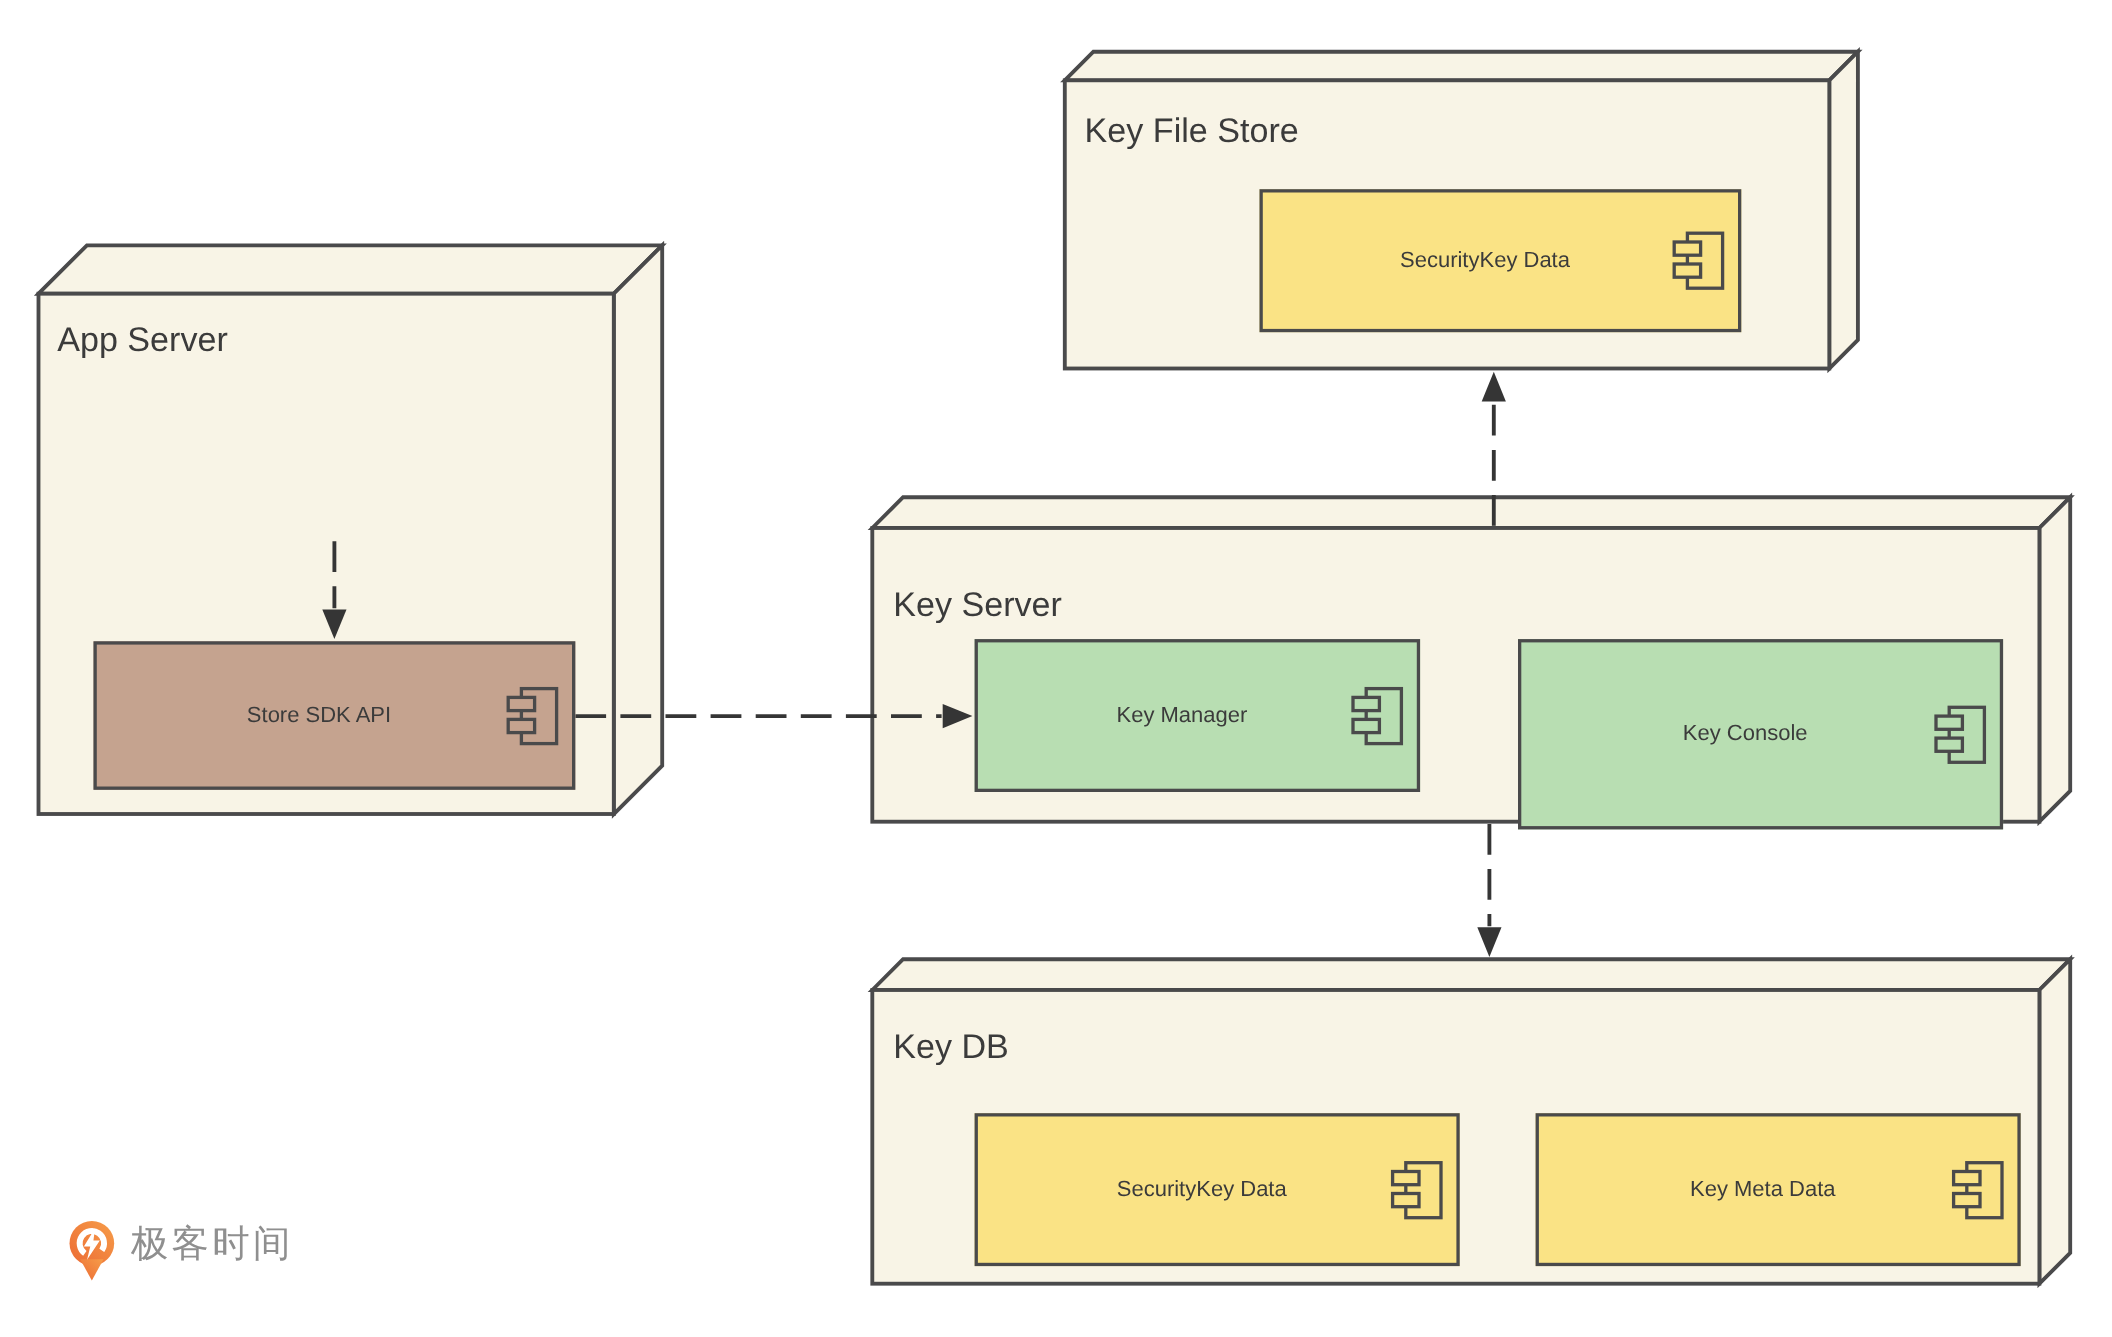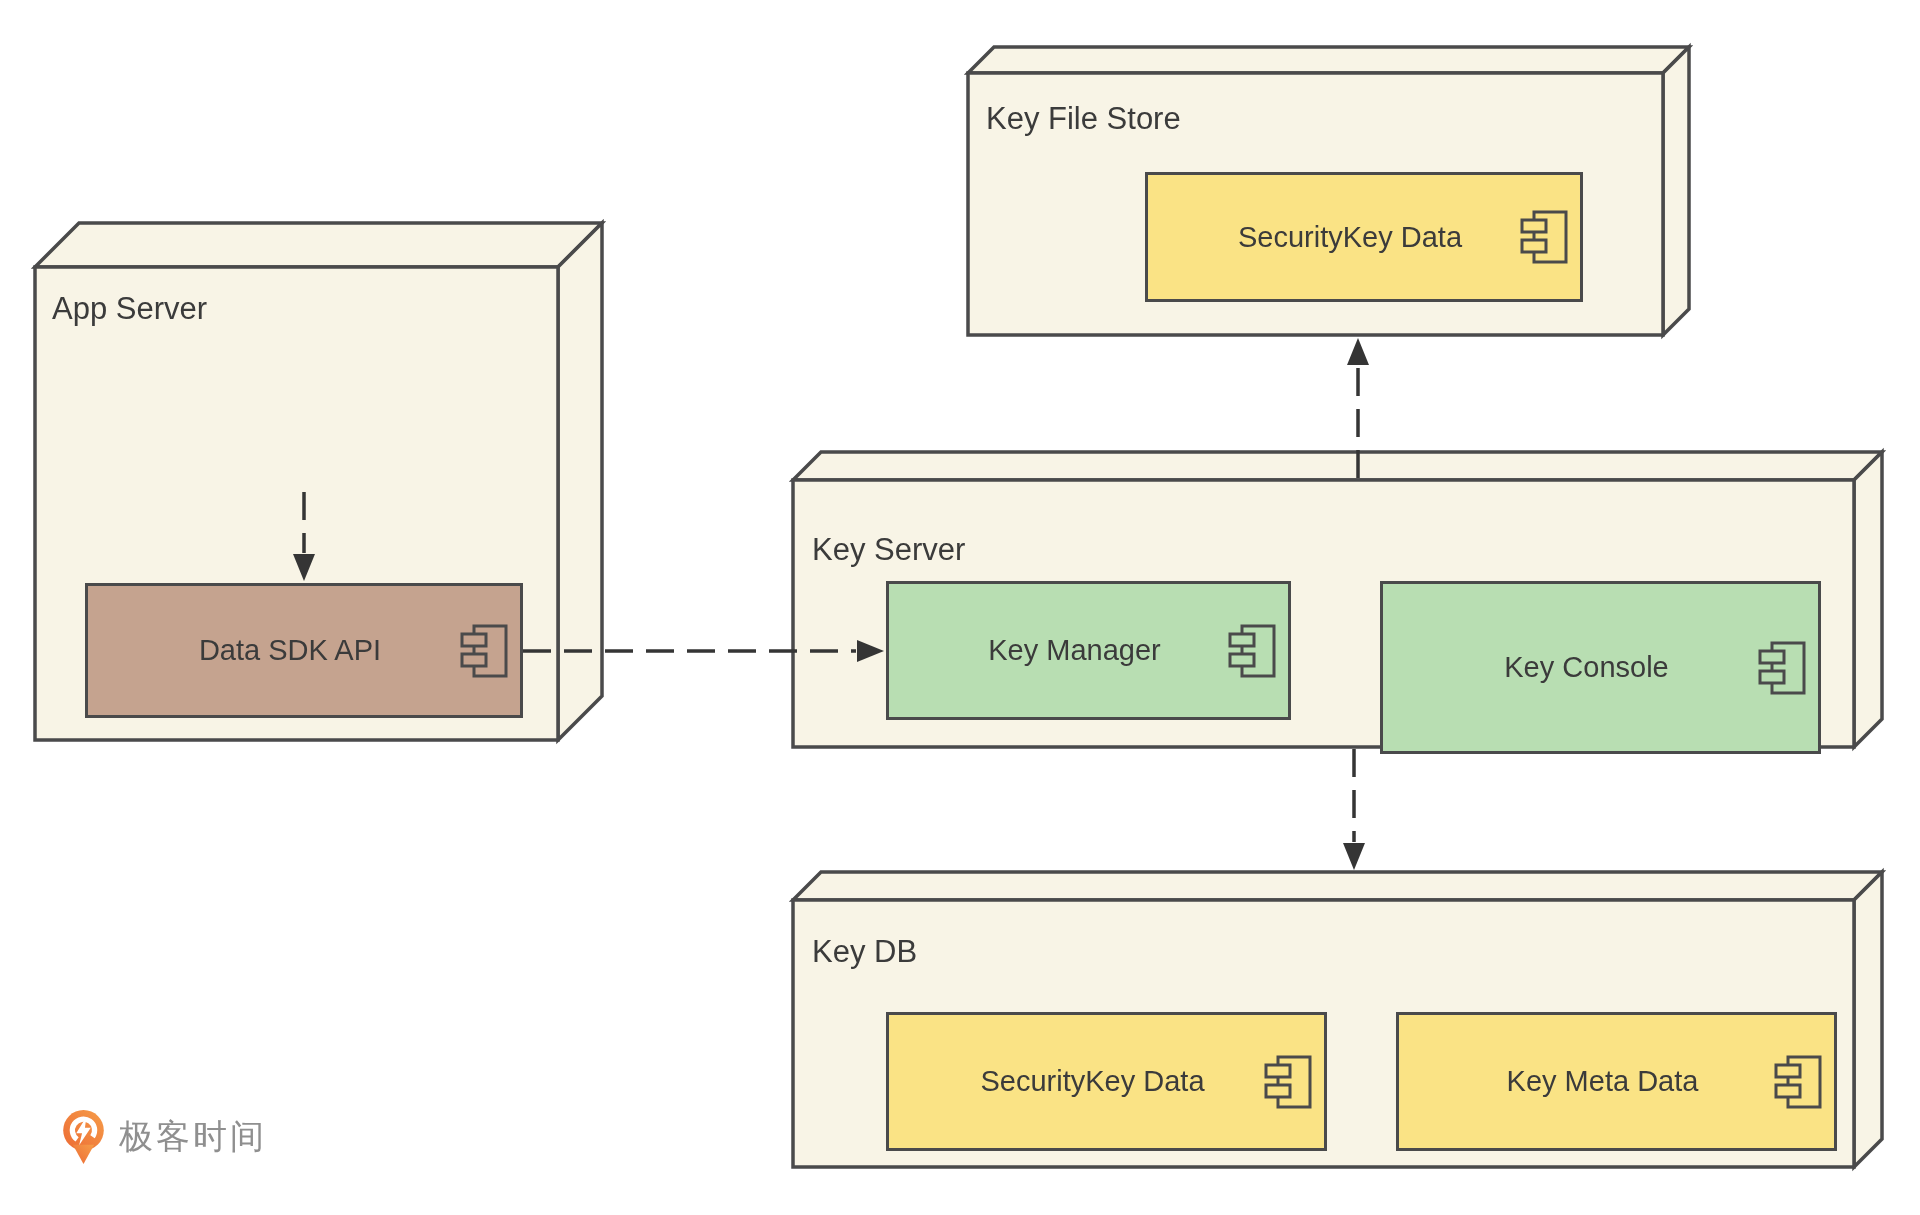--- a/index.html
+++ b/index.html
@@ -12,37 +12,37 @@
   .conn{stroke:#353535;stroke-width:3.5;fill:none;stroke-dasharray:28 13;}
   .arrowhead{fill:#353535;stroke:none;}
   .node-title{position:absolute;font-size:31px;line-height:1.2;color:#3b3b3b;white-space:nowrap;}
   #title-app-server{left:52px;top:290px;}
   #title-key-file-store{left:986px;top:100px;}
   #title-key-server{left:812px;top:531px;}
   #title-key-db{left:812px;top:933px;}
   .comp{
     position:absolute;box-sizing:border-box;border:3px solid #4a4a4b;
     display:flex;align-items:center;justify-content:center;
-    font-size:29px;white-space:nowrap;background:var(--fill);
+    font-size:20px;white-space:nowrap;background:var(--fill);
   }
   .brown{--fill:#c5a38f;}
   .green{--fill:#b8deb2;}
   .yellow{--fill:#fae385;}
   #c-application{left:85px;top:355px;width:438px;height:135px;}
   #c-venus-sdk{left:85px;top:583px;width:438px;height:135px;}
   #c-securitykey-kfs{left:1145px;top:172px;width:438px;height:130px;}
   #c-key-manager{left:886px;top:581px;width:405px;height:139px;}
   #c-key-console{left:1380px;top:581px;width:441px;height:173px;}
   #c-securitykey-db{left:886px;top:1012px;width:441px;height:139px;}
   #c-key-meta{left:1380px;top:1012px;width:441px;height:139px;margin-left:16px;}
   .comp-label{transform:translateX(-14px);}
   .ci{position:absolute;right:11px;top:50%;transform:translateY(-50%);}
   .ci rect{stroke:#4a4a4b;stroke-width:3;fill:none;}
   .ci rect.tab{fill:var(--fill);}
-  .logo{position:absolute;left:60px;top:1108px;display:flex;align-items:center;gap:12px;}
+  .logo{position:absolute;left:60px;top:1108px;display:flex;align-items:flex-start;gap:12px;}
   .logo-text{font-size:34px;color:#8f8f8f;letter-spacing:3px;font-family:"Liberation Sans",sans-serif;}
 </style>
 </head>
 <body>
 
 <div class="stage">
 
   <svg class="bg-svg" viewBox="0 0 1920 1215">
 
     <g>
@@ -87,21 +87,21 @@
     </g>
   </svg>
 
   <div class="node-title" id="title-app-server">App Server</div>
   <div class="node-title" id="title-key-file-store">Key File Store</div>
   <div class="node-title" id="title-key-server">Key Server</div>
   <div class="node-title" id="title-key-db">Key DB</div>
 
 
   <div class="comp brown" id="c-venus-sdk">
-    <span class="comp-label">Data SDK API</span>
+    <span class="comp-label">Store SDK API</span>
     <svg class="ci" width="50" height="56" viewBox="0 0 50 56">
       <rect x="15" y="3" width="32" height="50"></rect>
       <rect class="tab" x="3" y="11" width="24" height="12"></rect>
       <rect class="tab" x="3" y="31" width="24" height="12"></rect>
     </svg>
   </div>
 
   <div class="comp yellow" id="c-securitykey-kfs">
     <span class="comp-label">SecurityKey Data</span>
     <svg class="ci" width="50" height="56" viewBox="0 0 50 56">

